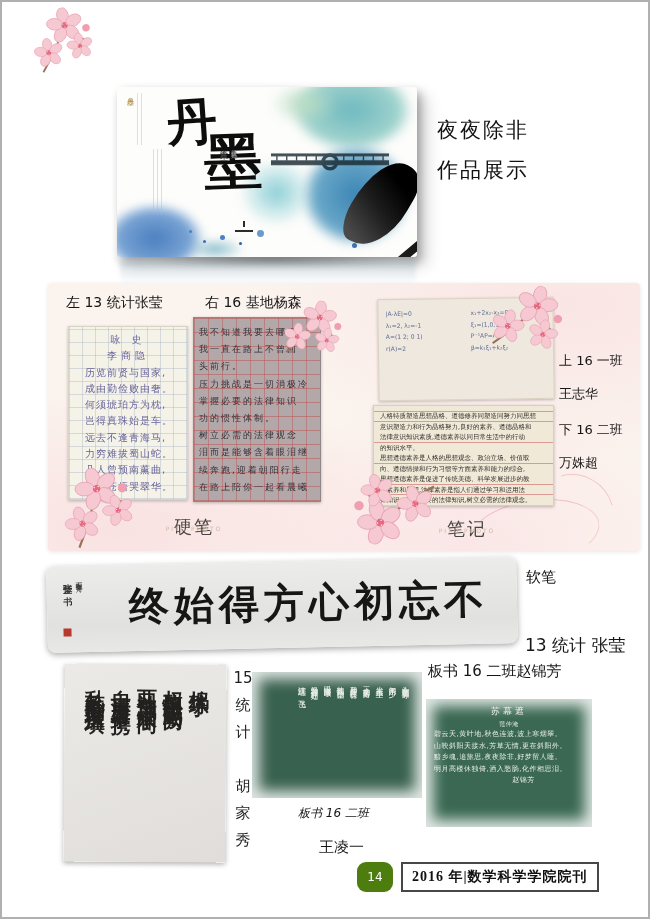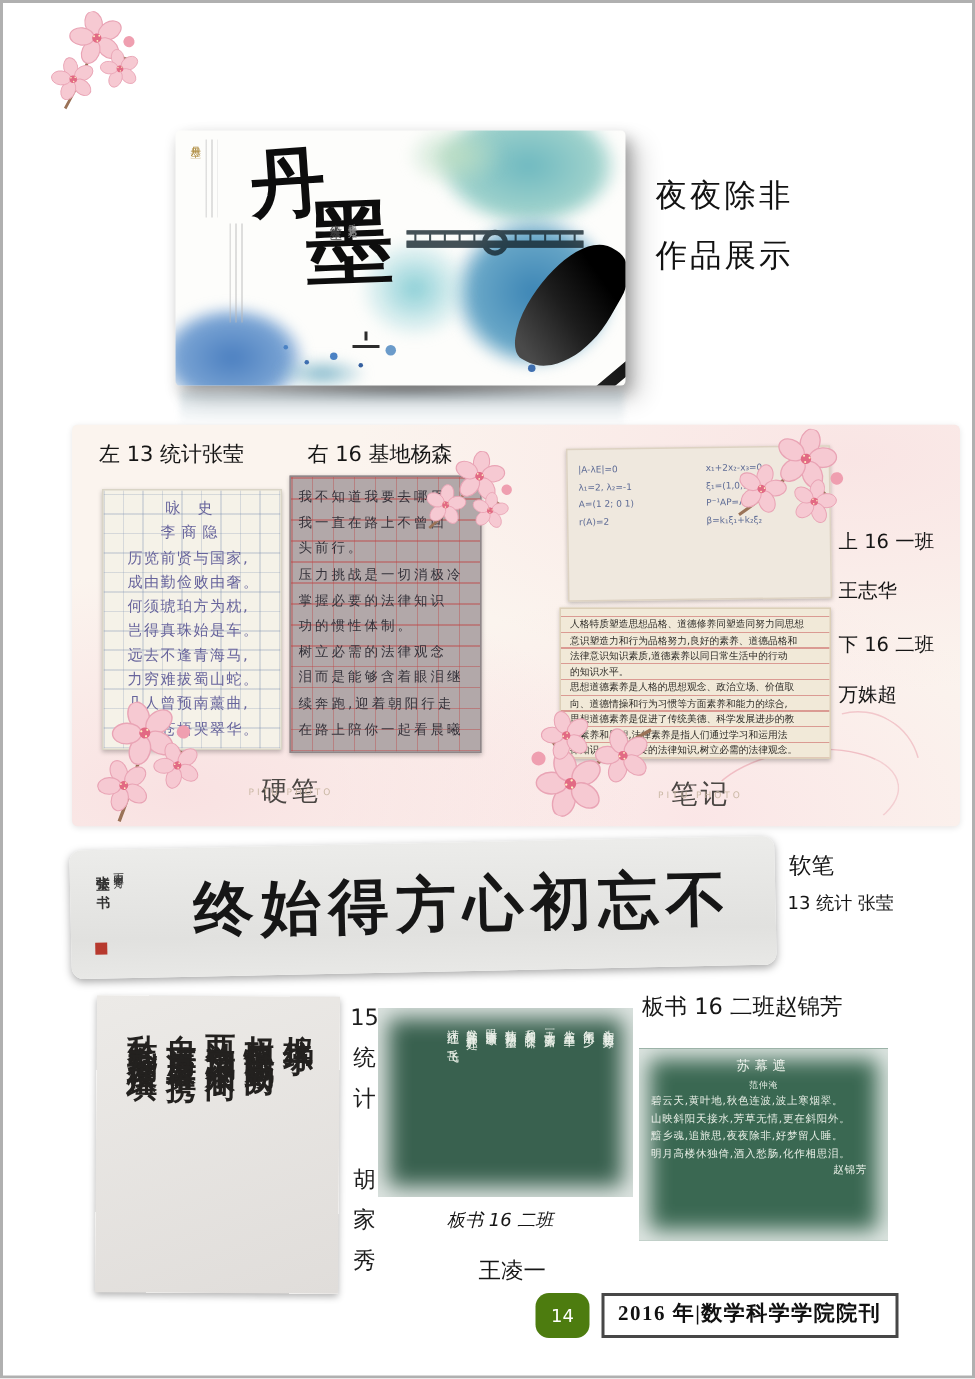--- a/index.html
+++ b/index.html
@@ -130,21 +130,21 @@
     background:linear-gradient(180deg,#ececea,#e1e1df 70%,#e8e8e6);
     box-shadow:0 2px 6px rgba(0,0,0,.35); transform:rotate(-1.2deg); }
   .scroll-text { position:absolute; left:82px; top:14px; right:4px;
     font-family:"DejaVu Serif","Liberation Serif",serif; font-weight:700;
     font-size:40px; letter-spacing:5px; color:#161616; white-space:nowrap; }
   .inscr { position:absolute; left:14px; top:10px; height:70px; writing-mode:vertical-rl;
     text-orientation:upright; font-size:7px; color:#333; letter-spacing:1px; }
   .inscr .signer { font-size:9px; font-weight:700; }
   .seal { position:absolute; left:16px; top:62px; width:8px; height:8px; background:#b7392e; }
   .softpen-lbl1 { left:524px; top:566px; font-size:15px; }
-  .softpen-lbl2 { left:523px; top:592px; font-size:12px;text-align:center; }
+  .softpen-lbl2 { left:523px; top:632px; font-size:17px;text-align:center; }
 
   
   .brush-paper { left:62px; top:662px; width:162px; height:198px;
     background:linear-gradient(160deg,#eceae7,#e0ddda); box-shadow:0 2px 5px rgba(0,0,0,.3);
     transform:rotate(.4deg); }
   .brush-cols { position:absolute; inset:10px 14px; writing-mode:vertical-rl;
     text-orientation:upright; font-family:"DejaVu Serif","Liberation Serif",serif;
     font-weight:700; font-size:20px; line-height:26px; letter-spacing:4px; color:#23211f; }
   .vlabel { left:229px; top:663px; width:24px; text-align:center; font-size:15px;
     color:#1d1d1d; }
@@ -158,21 +158,21 @@
   .bl-cols { position:absolute; inset:8px 10px; writing-mode:vertical-rl;
     text-orientation:upright; font-size:7.5px; line-height:13px; letter-spacing:1px;
     color:#e9efe7; }
   .bl-cols div:last-child { margin-left:9px; font-size:8px; }
   .board-right { left:424px; top:697px; width:166px; height:128px; background:#3a6852; }
   .br-lines { position:absolute; inset:7px 8px; }
   .br-lines div { font-size:7px; line-height:11.5px; color:#e6ede4; letter-spacing:.5px;
     white-space:nowrap; overflow:hidden; }
   .br-lines div:nth-child(1) { font-size:9px; text-align:center; letter-spacing:3px; }
   .br-lines div:nth-child(2) { font-size:6px; text-align:center; }
-  .br-lines div:nth-child(7) { text-align:right; padding-right:6px;padding-left:35px; }
+  .br-lines div:nth-child(7) { text-align:center; padding-right:6px;padding-left:35px; }
   .bl-lbl1 { left:296px; top:803px; font-size:12px;font-style:italic; }
   .bl-lbl2 { left:317px; top:836px; font-size:15px; }
   .br-lbl  { left:426px; top:660px; font-size:15px; }
 
   
   .page-num { left:355px; top:860px; width:36px; height:30px; background:#4d7c0f;
     border-radius:9px; color:#fff; font-size:12px; text-align:center; line-height:30px; }
   .journal-box { left:399px; top:860px; height:30px; border:2px solid #474747;
     padding:0 9px; line-height:26px; font-family:"Liberation Serif","DejaVu Serif",serif;
     font-weight:700; font-size:14px; letter-spacing:1px; color:#111; }

